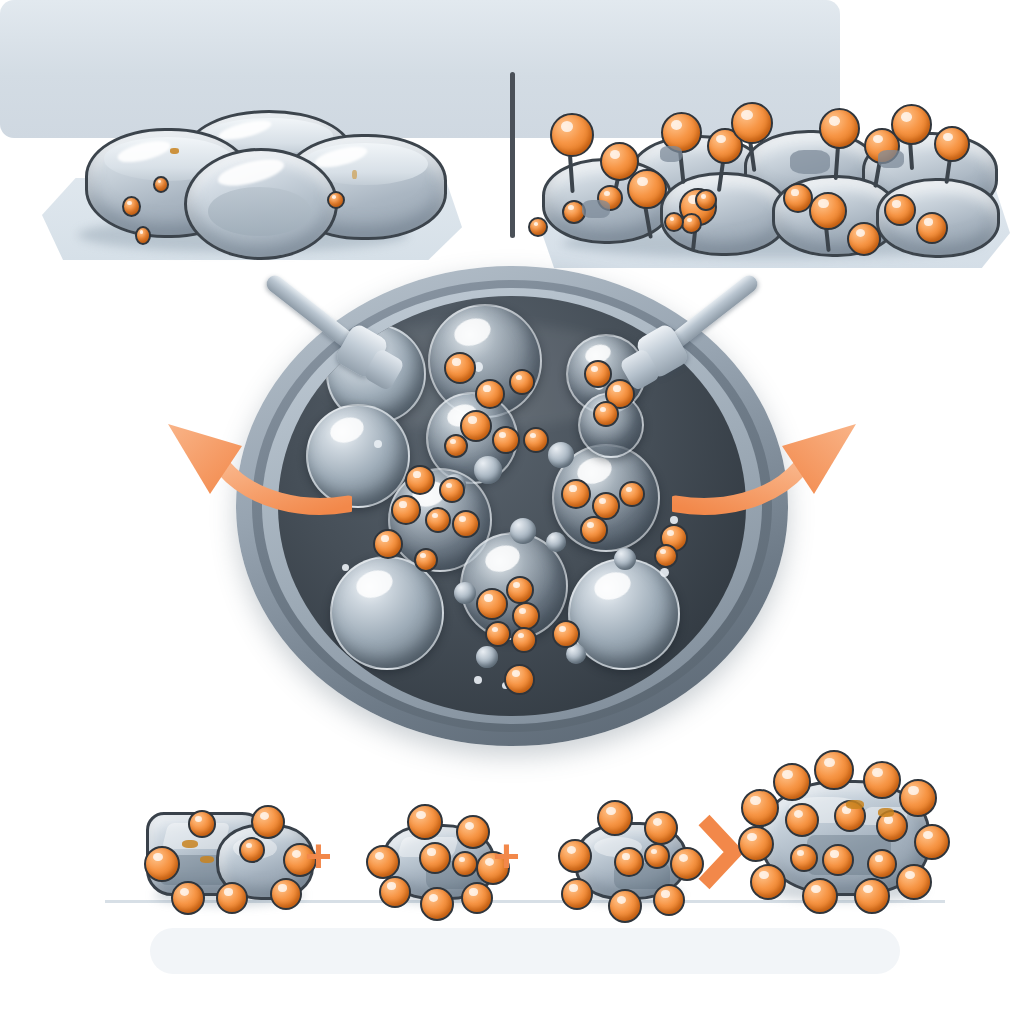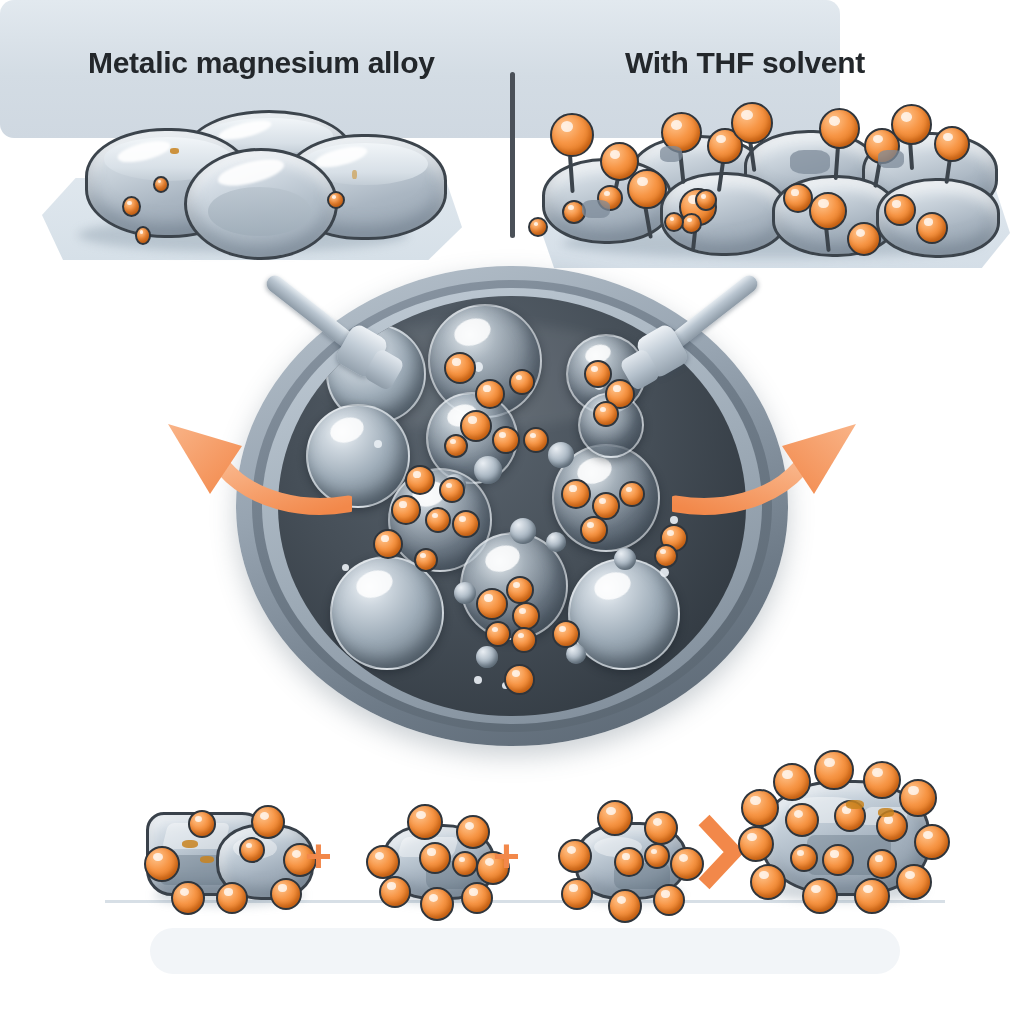--- a/index.html
+++ b/index.html
@@ -174,23 +174,21 @@
     position:absolute;color:#f2884a;font-size:46px;font-weight:700;
     line-height:1;user-select:none;
   }
   .chevron{position:absolute;}
 </style>
 </head>
 <body>
 
 <div id="scene">
 
-  <div class="panel-title" id="title-left">Metalic magnesium alloy</div>
-
-  <div class="panel-title" id="title-right">With THF solvent</div>
+
 
   <div id="divider"></div>
 
   <div id="platform-left" class="platform"></div>
 
   <div class="shadow-blob" style="left:78px;top:218px;width:330px;height:34px;"></div>
 
   <div class="pellet" style="left:186px;top:110px;width:160px;height:86px;border-radius:52%/46%;">
     <div class="top"></div>
     <div class="glint"></div>

